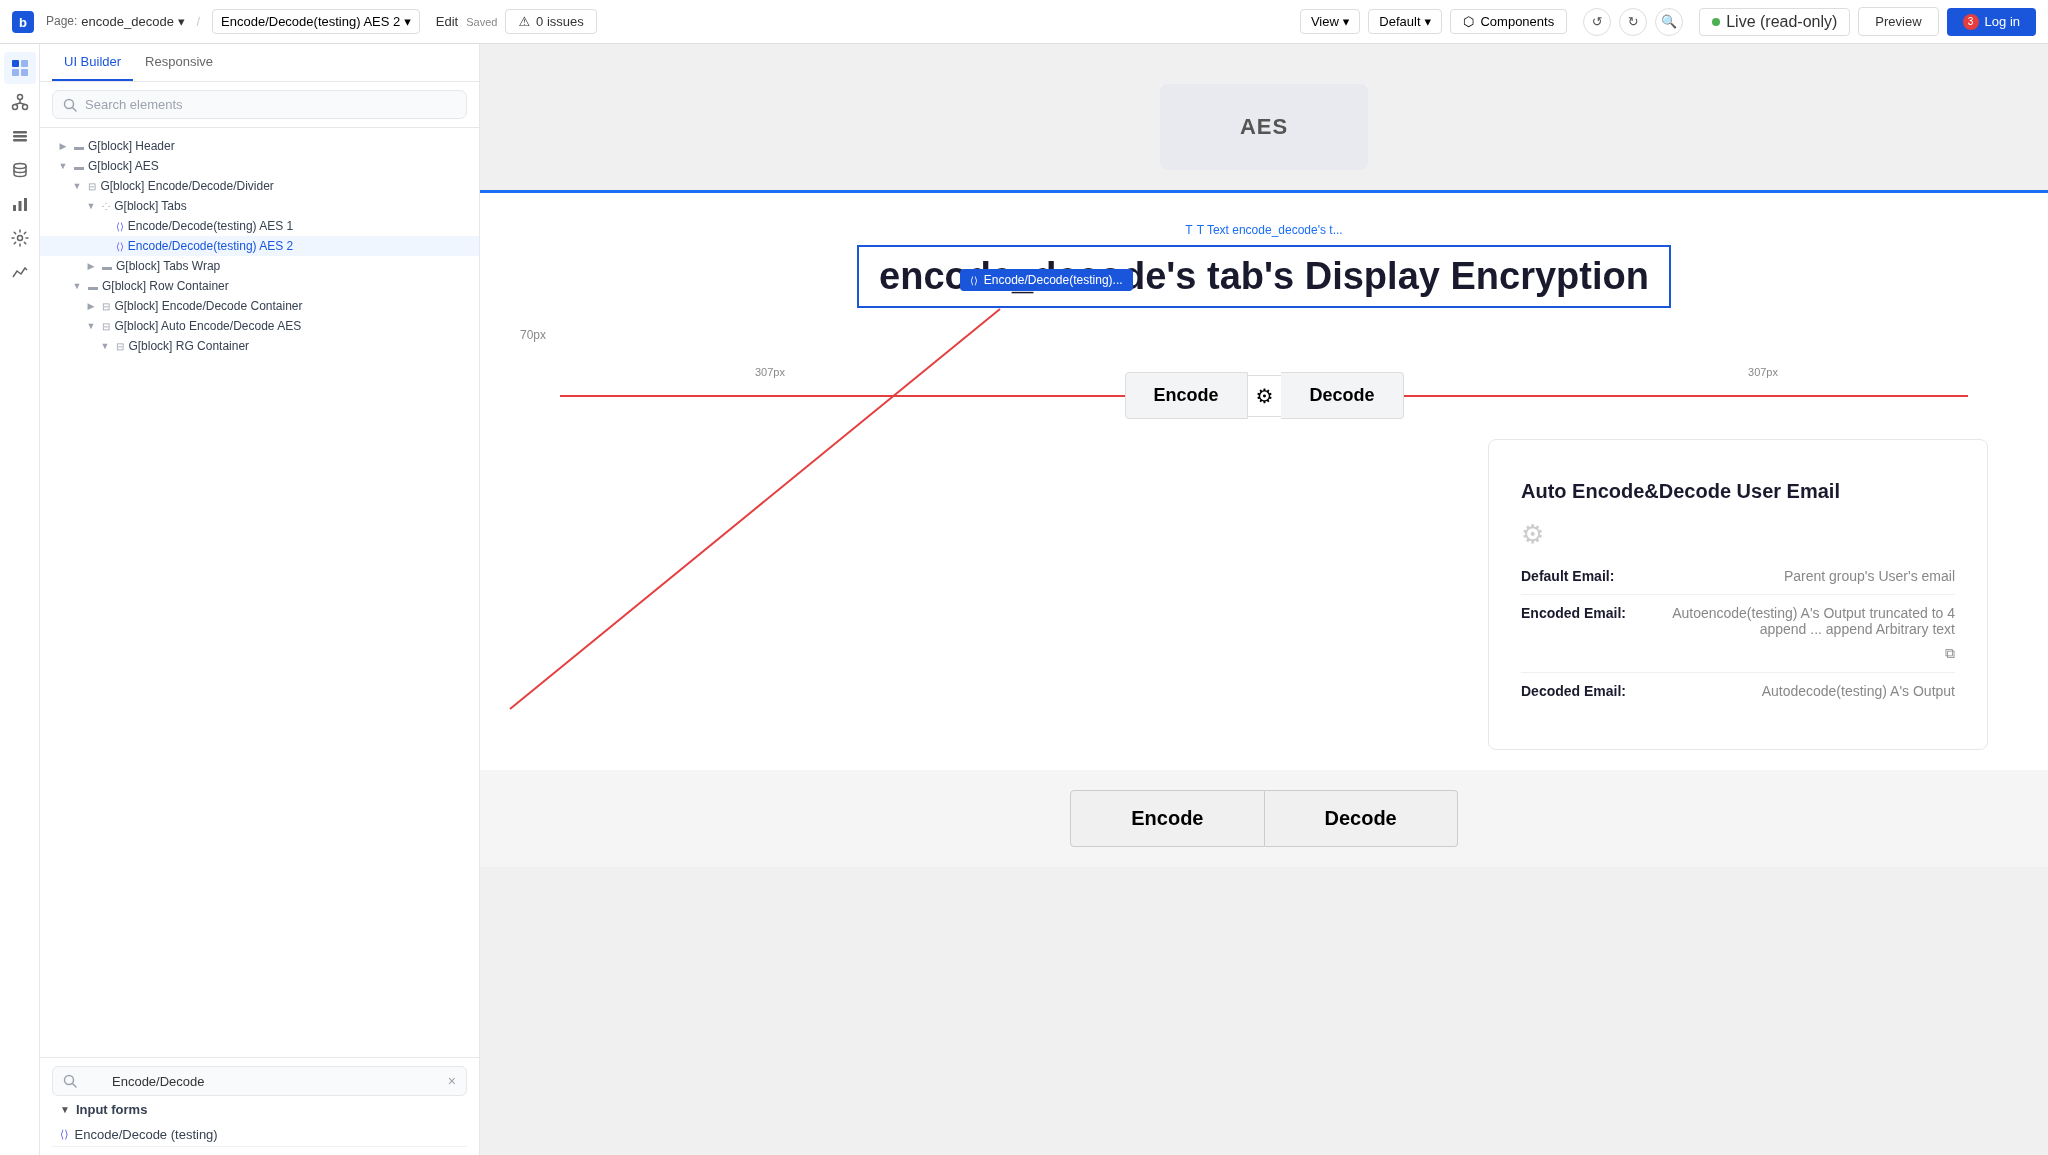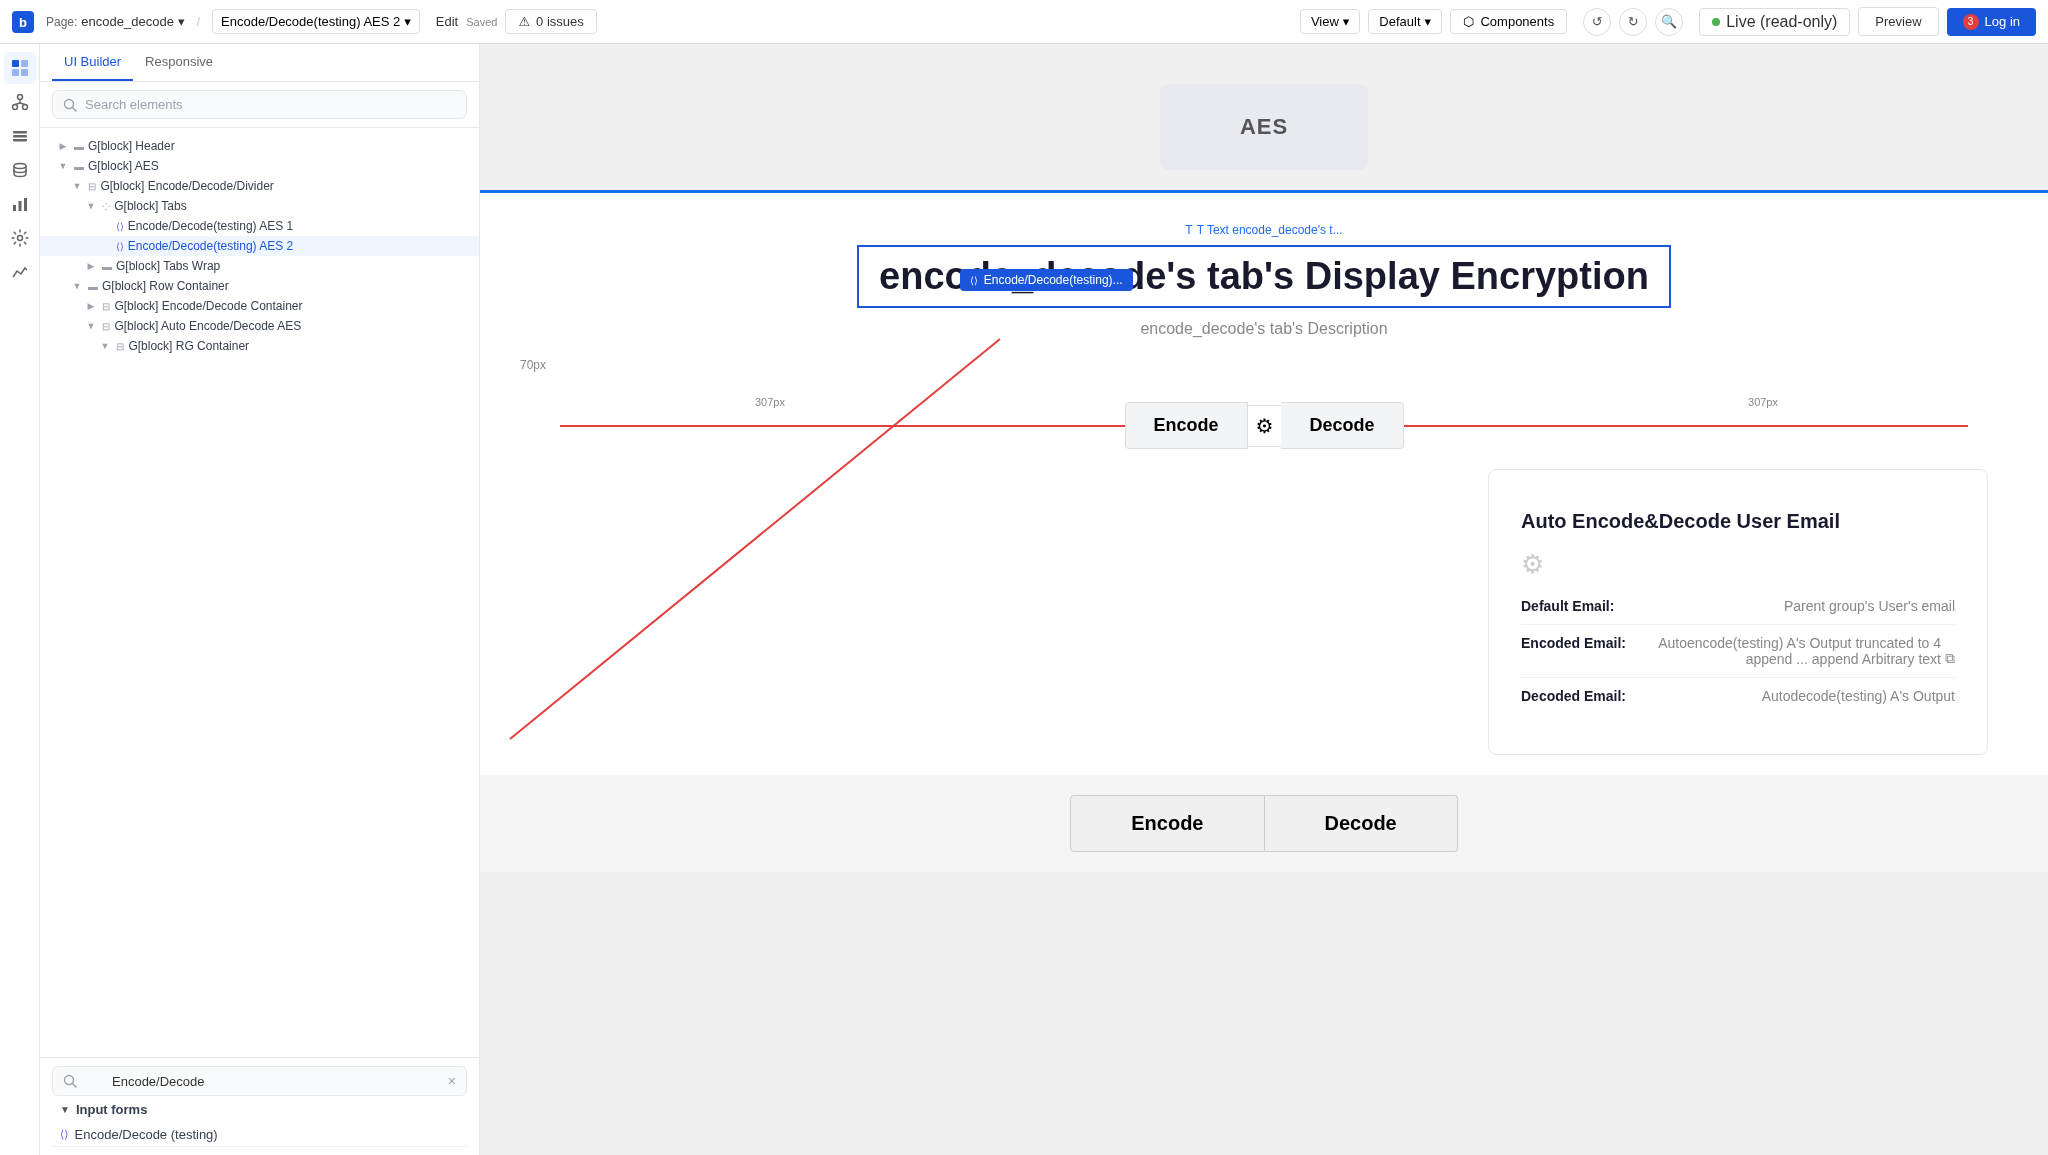--- a/index.html
+++ b/index.html
@@ -4,21 +4,21 @@
   <style>
     * { box-sizing: border-box; margin: 0; padding: 0; }
     body { font-family: -apple-system, BlinkMacSystemFont, 'Segoe UI', sans-serif; font-size: 13px; background: #f0f0f0; overflow: hidden; width: 2048px; height: 1155px; }
 
     
     .topbar {
       display: flex; align-items: center; height: 44px; background: #fff;
       border-bottom: 1px solid #ddd; padding: 0 12px; gap: 8px; position: relative; z-index: 100;
     }
     .topbar-logo { width: 22px; height: 22px; margin-right: 4px; }
-    .topbar-page { display: flex; align-items: center; gap: 4px; font-size: 13px; color: #333; }
+    .topbar-page { display: flex; align-items: flex-start; gap: 4px; font-size: 13px; color: #333; }
     .topbar-page .page-label { color: #666; font-size: 12px; }
     .topbar-dropdown { display: flex; align-items: center; gap: 4px; padding: 4px 8px; border: 1px solid #ddd; border-radius: 4px; cursor: pointer; font-size: 13px; }
     .topbar-sep { color: #ccc; margin: 0 4px; }
     .topbar-edit-saved { display: flex; align-items: center; gap: 8px; margin-left: 8px; }
     .topbar-edit { font-size: 13px; color: #333; cursor: pointer; }
     .topbar-saved { font-size: 11px; color: #888; }
     .topbar-issues { display: flex; align-items: center; gap: 6px; padding: 4px 12px; border: 1px solid #ddd; border-radius: 4px; font-size: 13px; color: #333; cursor: pointer; }
     .topbar-spacer { flex: 1; }
     .topbar-view { display: flex; align-items: center; gap: 4px; padding: 4px 10px; border: 1px solid #ddd; border-radius: 4px; cursor: pointer; font-size: 13px; }
     .topbar-arrange { display: flex; align-items: center; gap: 4px; padding: 4px 10px; border: 1px solid #ddd; border-radius: 4px; cursor: pointer; font-size: 13px; }
@@ -369,21 +369,20 @@
       </div>
 
       <div style="text-align:center;">
         <div class="tab-text-indicator" style="justify-content:center;">
           <span>T</span>
           <span>T Text encode_decode's t...</span>
         </div>
         <div style="display:inline-block; border:2px solid #1a56db; padding:4px 12px;">
           <span class="tab-title" style="border:none; font-size:38px;">encode_decode's tab's Display Encryption</span>
         </div>
-        <div class="tab-description">encode_decode's tab's Description</div>
         <div class="spacing-indicator">70px</div>
       </div>
     </div>
 
     <div style="background:#fff; padding:10px 80px; display:flex; align-items:center; position:relative; gap:0;">
       <span style="font-size:11px;color:#888;position:absolute;left:275px;top:4px;">307px</span>
       <span style="font-size:11px;color:#888;position:absolute;right:270px;top:4px;">307px</span>
 
       <div style="flex:1;height:2px;background:#e53e3e;"></div>
 
@@ -409,21 +408,21 @@
           <div class="card-title">Auto Encode&amp;Decode User Email</div>
           <div style="font-size:26px;color:#ccc;margin-bottom:8px;">⚙</div>
 
           <div class="card-row">
             <span class="card-label">Default Email:</span>
             <span class="card-value">Parent group's User's email</span>
           </div>
 
           <div class="card-row">
             <span class="card-label">Encoded Email:</span>
-            <div style="display:flex;flex-direction:row;align-items:flex-end;gap:4px;">
+            <div style="display:flex;flex-direction:column;align-items:flex-end;gap:4px;">
               <span class="card-value">Autoencode(testing) A's Output truncated to 4 append ... append Arbitrary text</span>
               <span class="copy-icon">⧉</span>
             </div>
           </div>
 
           <div class="card-row">
             <span class="card-label">Decoded Email:</span>
             <span class="card-value">Autodecode(testing) A's Output</span>
           </div>
         </div>

